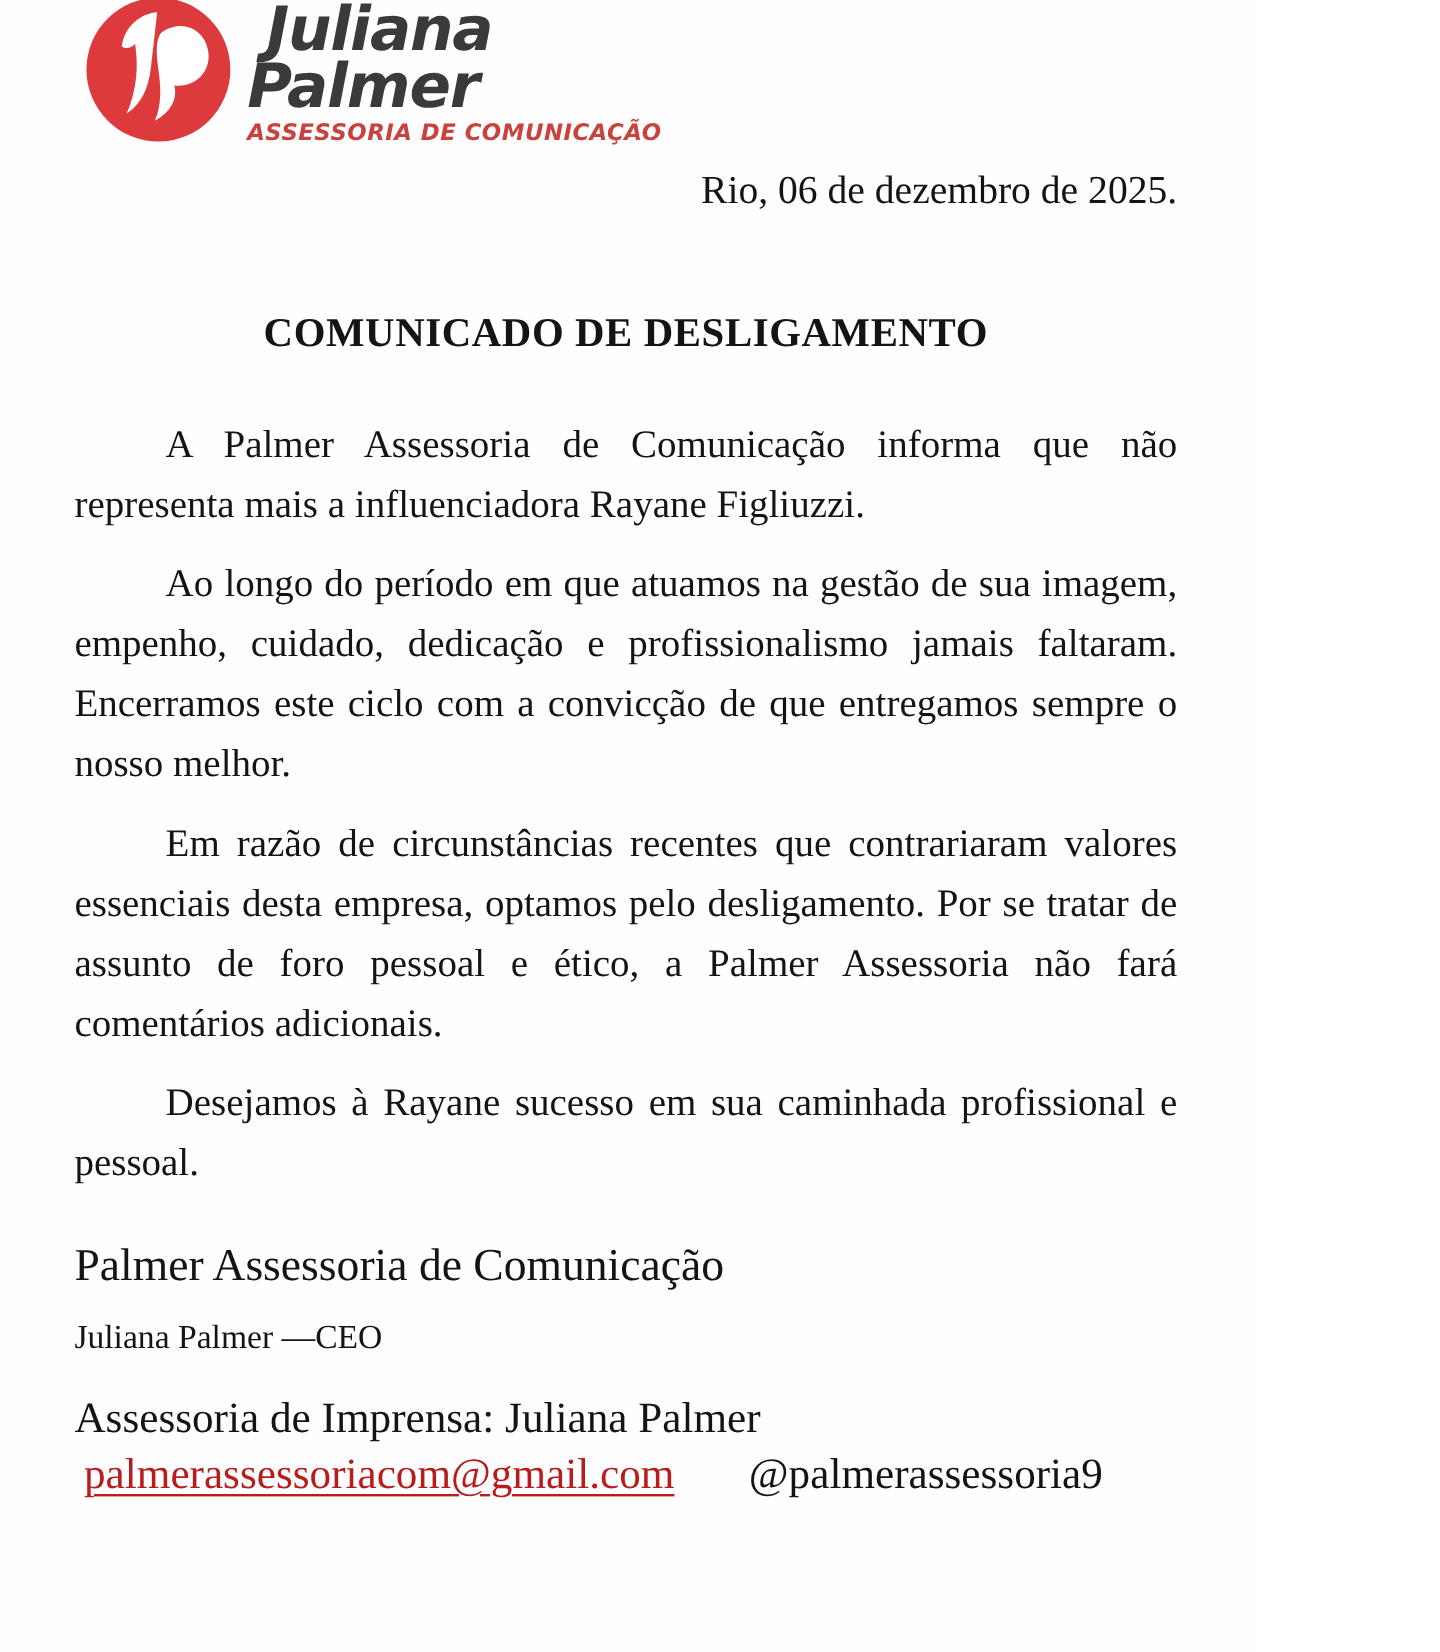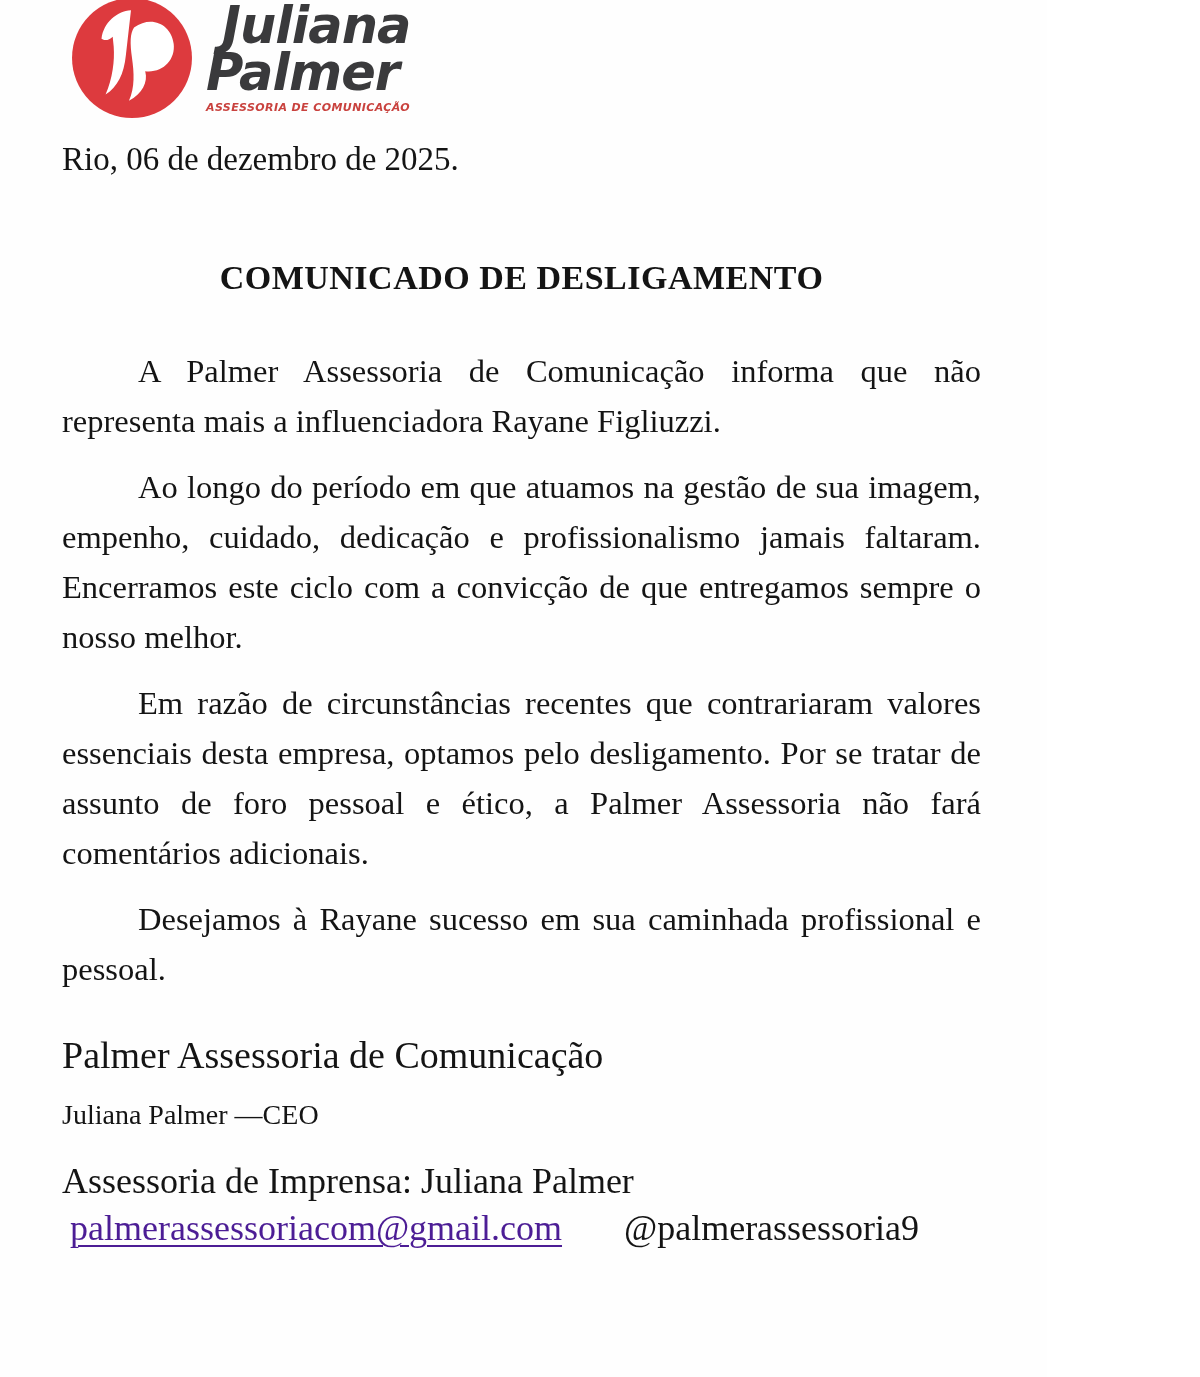--- a/index.html
+++ b/index.html
@@ -41,31 +41,32 @@
     font-size: 51px;
     letter-spacing: -1px;
     margin-left: 16px;
   }
   .brand-line2 {
     font-size: 51px;
     letter-spacing: -1px;
     margin-top: -4px;
   }
   .brand-tagline {
-    font-size: 11px;
+    font-size: 19px;
     font-weight: bold;
     color: #c9423e;
     letter-spacing: 0.4px;
     margin-top: 4px;
   }
   
   .date-line {
     margin: 13px 0 0 0;
     font-size: 33px;
     line-height: 36px;
+    text-align: right;
   }
   .doc-title {
     margin: 81px 0 0 0;
     text-align: center;
     font-size: 34px;
     font-weight: bold;
     letter-spacing: 0.5px;
     line-height: 40px;
   }
   .paragraphs {
@@ -92,21 +93,21 @@
   }
   
   .contact {
     margin-top: 18px;
     font-size: 36px;
     line-height: 47px;
   }
   .contact p { margin: 0; }
   .email-line { margin-left: 8px !important; }
   .email-link {
-    color: #4c1d95;
+    color: #b91c1c;
     text-decoration: underline;
     text-decoration-thickness: 2px;
     text-underline-offset: 5px;
     margin-top: 36px;
   }
   .social-handle {
     color: #141414;
     margin-left: 62px;
   }
 </style>

